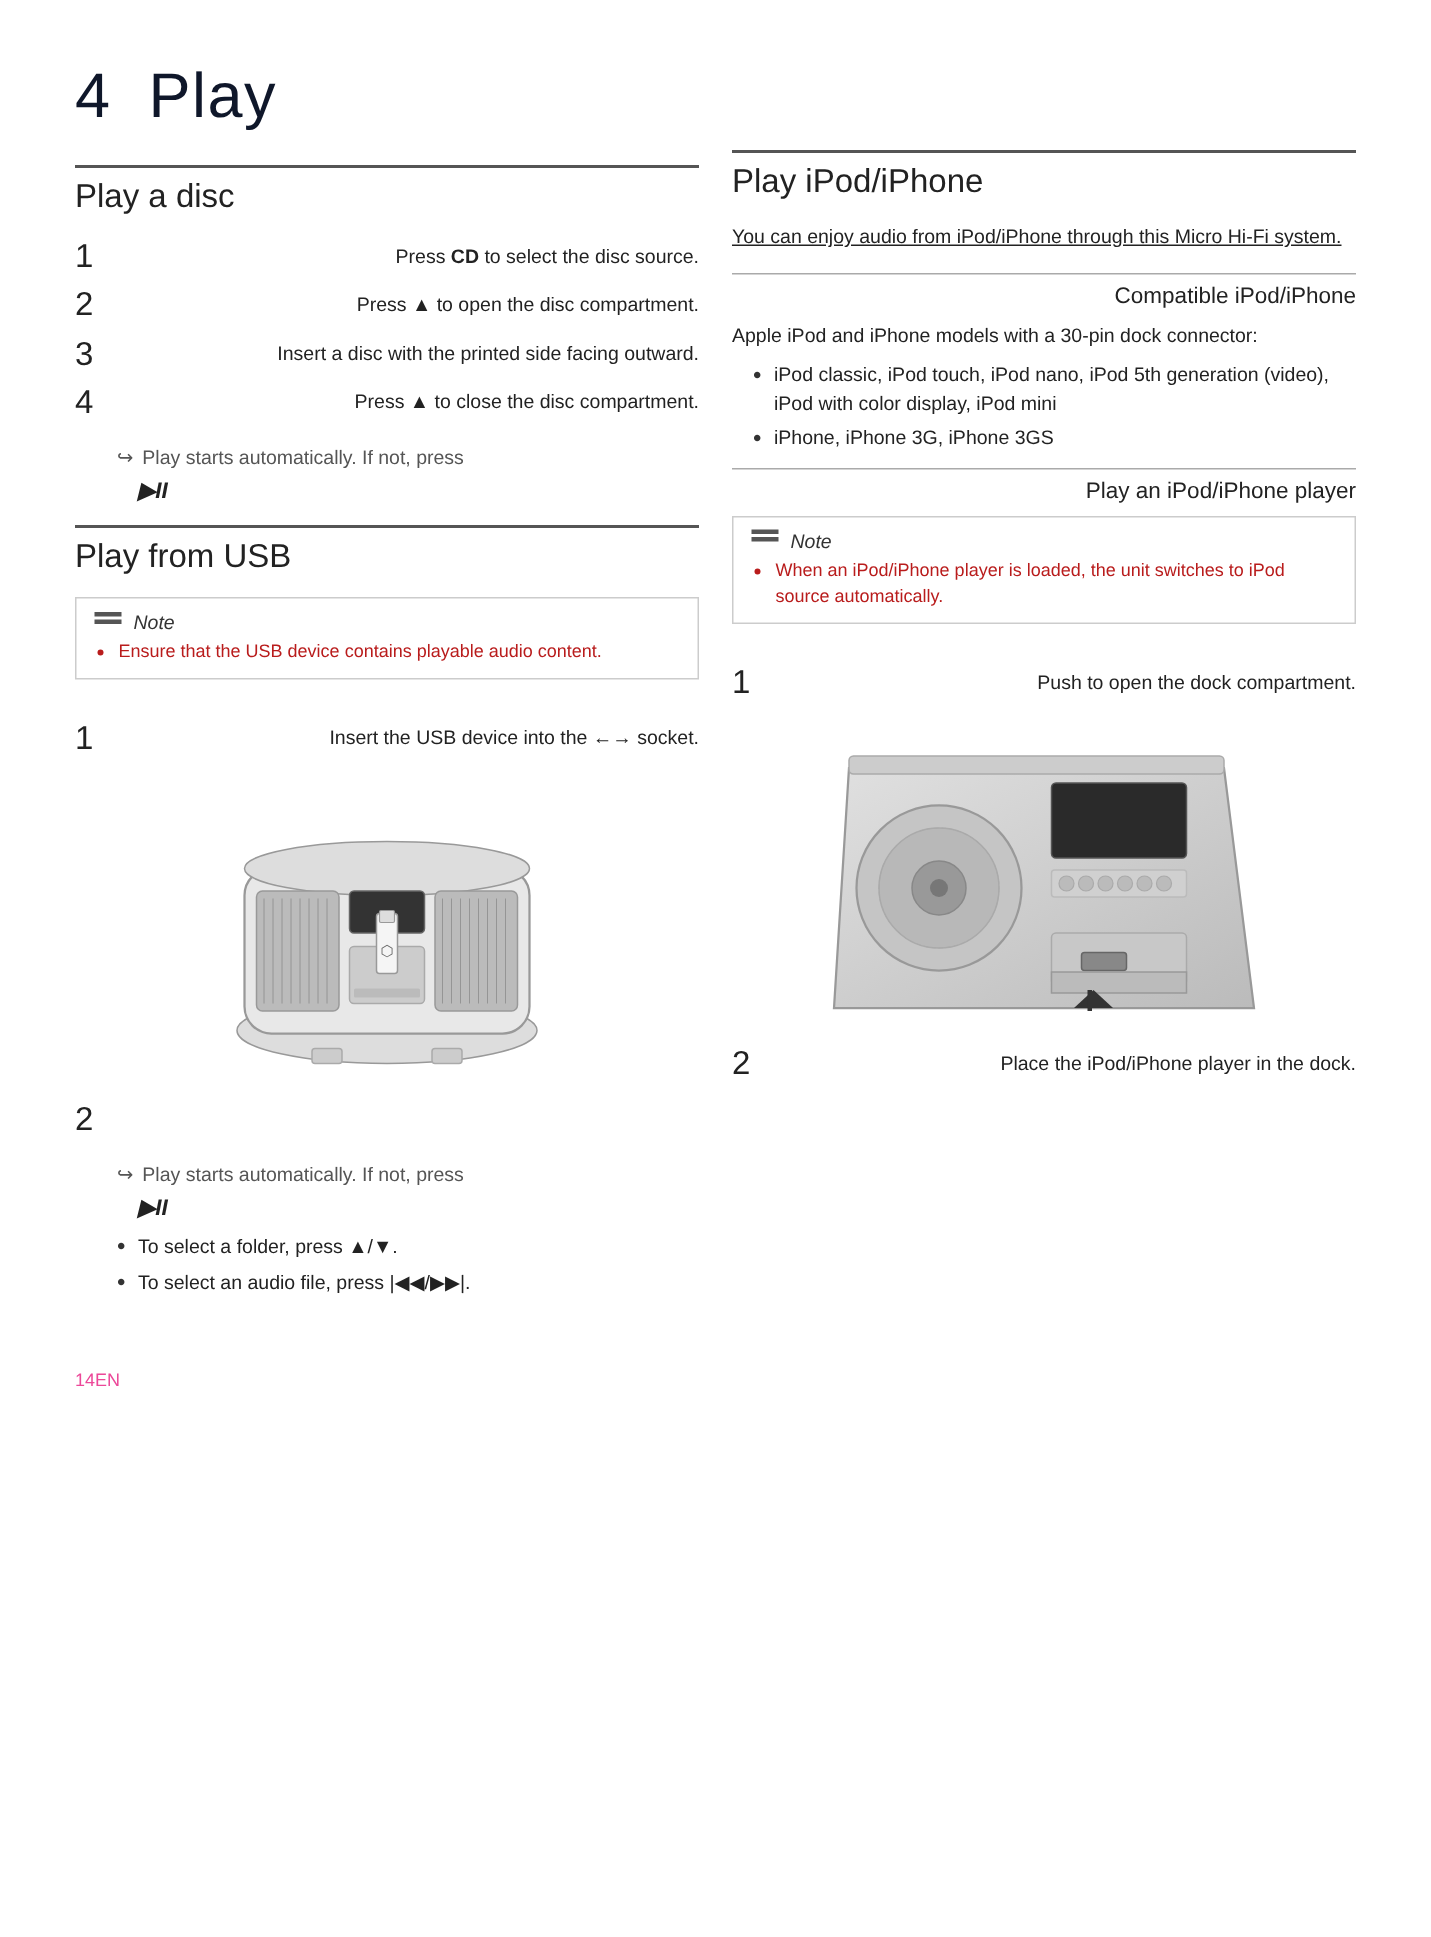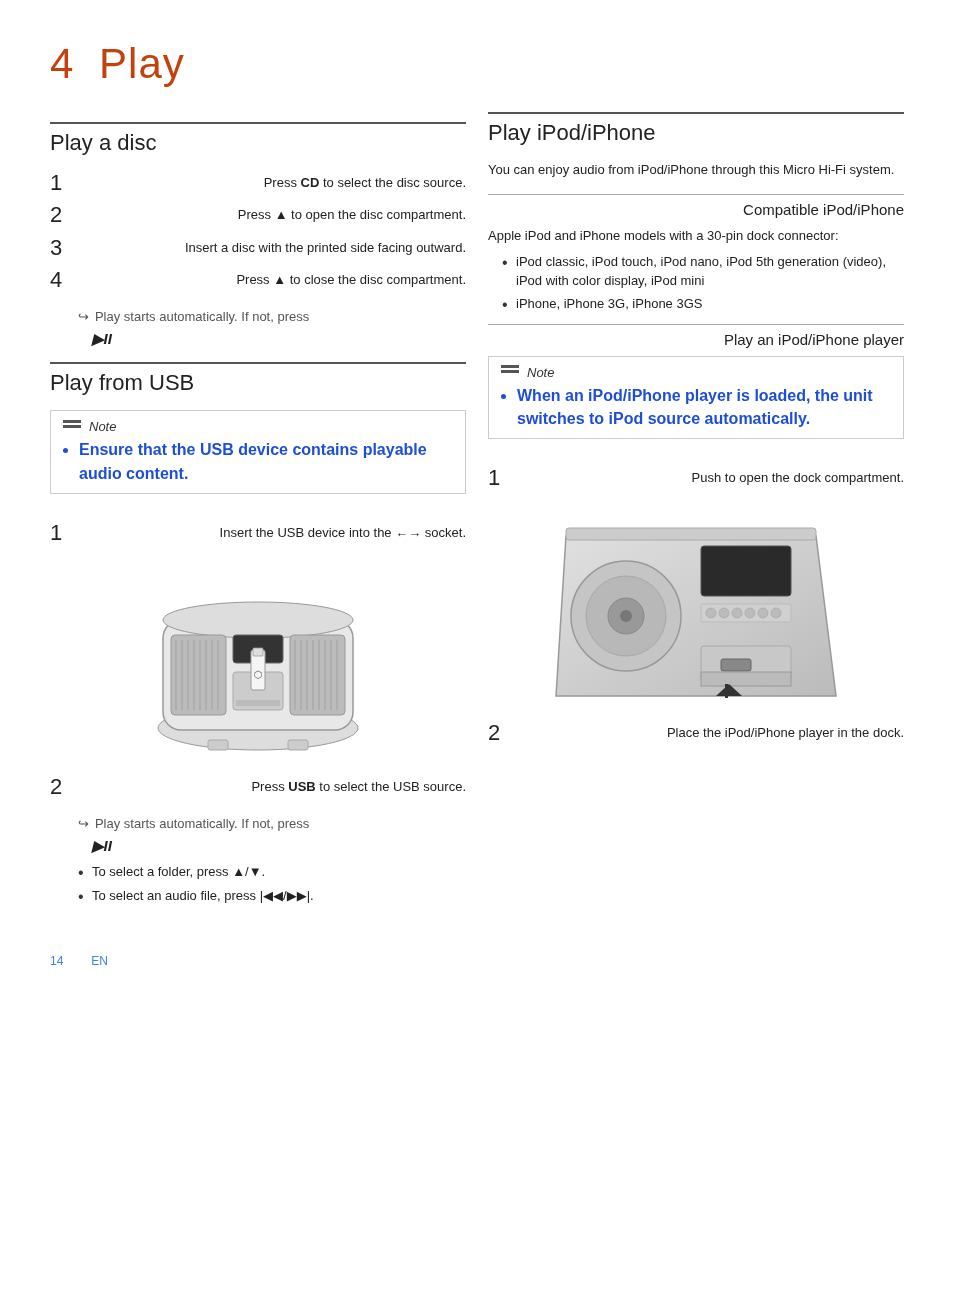--- a/index.html
+++ b/index.html
@@ -25,22 +25,22 @@
     }
 
     .right-col {
       flex: 1;
       max-width: 430px;
     }
 
     .chapter-title {
       font-size: 42px;
       font-weight: 300;
-      color: #c2410c;
-      margin-bottom: 24px;
+      color: #0f172a;
+      margin-bottom: 12px;
       letter-spacing: 1px;
     }
 
     .chapter-title span {
       font-size: 42px;
       font-weight: 300;
       margin-right: 12px;
     }
 
     .section-title {
@@ -158,24 +158,23 @@
       margin-top: 2px;
     }
 
     .note-label {
       font-size: 13px;
       font-style: italic;
       color: #333;
     }
 
     .note-text {
-      font-size: 16px;
-      color: #1d4ed8;
+      font-size: 12px;
+      color: #b91c1c;
       line-height: 1.45;
-      font-weight: bold;
     }
 
     .note-text ul {
       list-style: disc;
       margin-left: 16px;
     }
 
     .usb-image-container {
       display: flex;
       justify-content: center;
@@ -199,24 +198,24 @@
     .bullet-dot {
       min-width: 14px;
       font-size: 16px;
       line-height: 1.2;
       color: #333;
     }
 
     .page-footer {
       margin-top: 40px;
       font-size: 12px;
-      color: #3b82f6;
+      color: #ec4899;
       display: flex;
       align-items: center;
-      gap: 28px;
+      gap: 0;
     }
 
     .ipod-image-container {
       display: flex;
       justify-content: center;
       margin: 14px 0 14px 0;
     }
 
     .right-col .section-title {
       margin-top: 0;
@@ -327,21 +326,20 @@
           <line x1="176" y1="80" x2="176" y2="150" stroke="#888" stroke-width="0.5"></line>
           <line x1="182" y1="80" x2="182" y2="150" stroke="#888" stroke-width="0.5"></line>
           <line x1="188" y1="80" x2="188" y2="150" stroke="#888" stroke-width="0.5"></line>
           <line x1="194" y1="80" x2="194" y2="150" stroke="#888" stroke-width="0.5"></line>
         </svg>
       </div>
 
       <ol class="steps-list" style="margin-top:0;">
         <li>
           <span class="step-num">2</span>
-          <span class="step-content">Press <b>USB</b> to select the USB source.</span>
         </li>
       </ol>
       <div class="arrow-line">
         <span class="arrow-sym">↪</span>
         <span>Play starts automatically. If not, press</span>
       </div>
       <div style="margin-left:42px; margin-bottom:8px;">
         <span class="play-sym">▶II</span>
       </div>
       <ul class="bullet-list">
@@ -355,21 +353,21 @@
         </li>
       </ul>
     </div>
 
   </div>
 
   <div class="right-col">
 
     <div>
       <div class="section-title">Play iPod/iPhone</div>
-      <p style="margin-bottom:14px; font-size:13px; line-height:1.5;">You can enjoy audio from iPod/iPhone through this Micro Hi-Fi system.</p>
+      <p style="margin-bottom:14px; font-size:13px; line-height:1.5;text-decoration:underline;">You can enjoy audio from iPod/iPhone through this Micro Hi-Fi system.</p>
 
       <div>
         <div class="subsection-title">Compatible iPod/iPhone</div>
         <p style="margin-bottom:8px; font-size:13px; line-height:1.5;">Apple iPod and iPhone models with a 30-pin dock connector:</p>
         <ul class="bullet-list" style="margin-left:14px;">
           <li>
             <span class="bullet-dot">•</span>
             <span>iPod classic, iPod touch, iPod nano, iPod 5th generation (video), iPod with color display, iPod mini</span>
           </li>
           <li>

